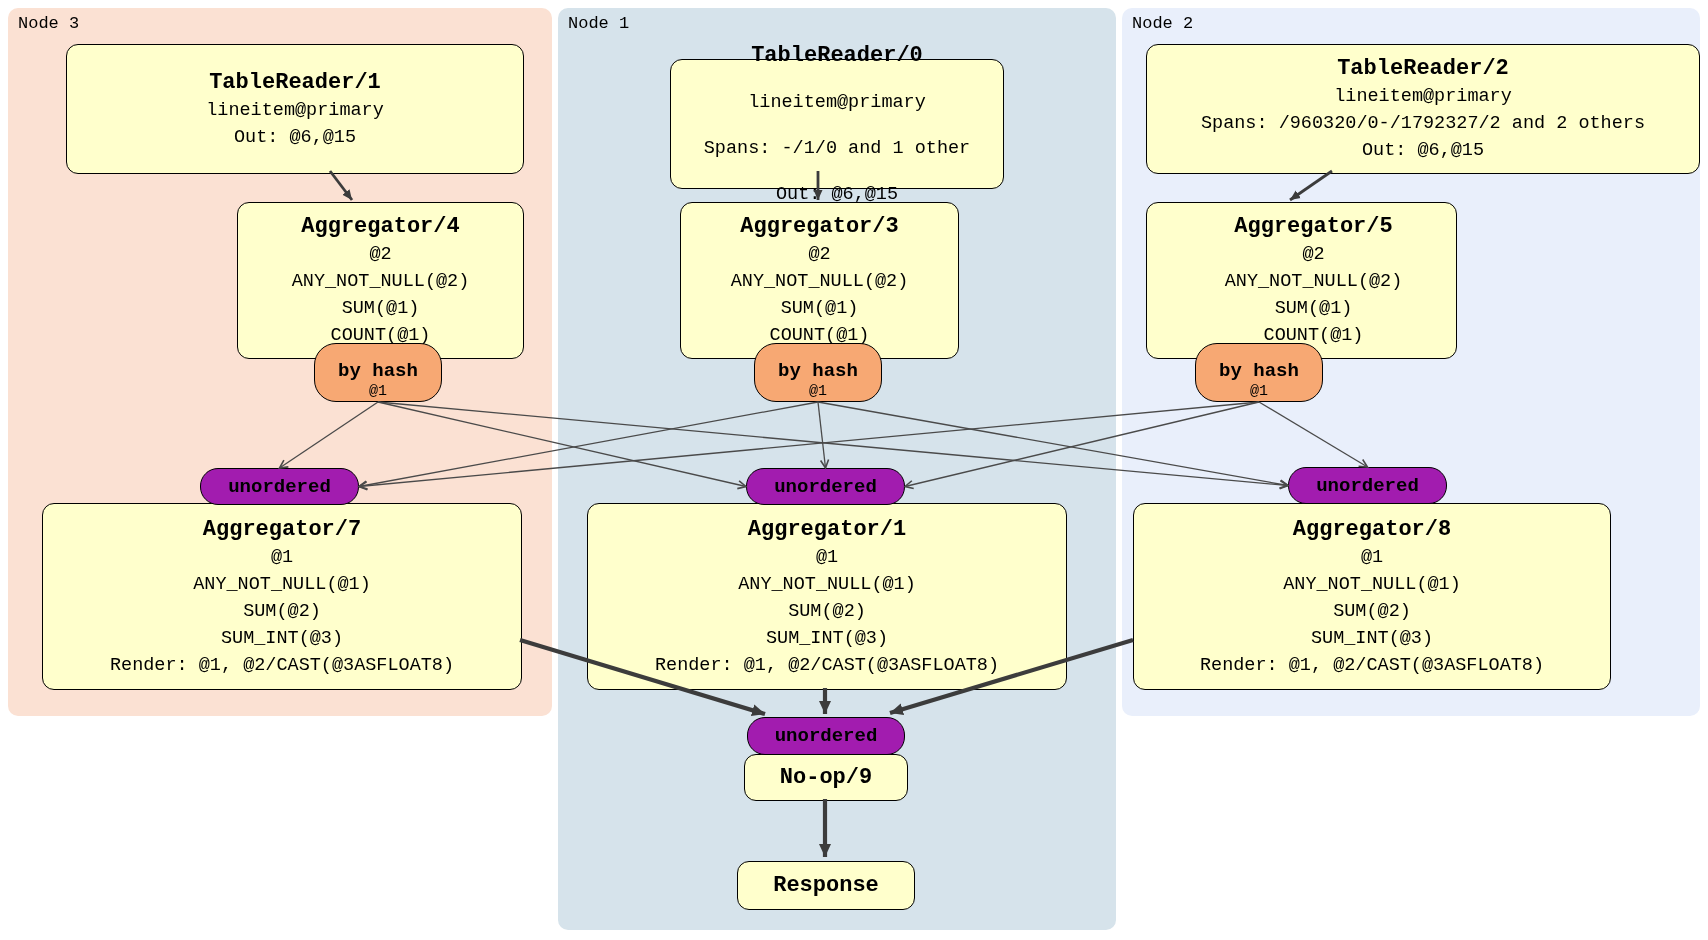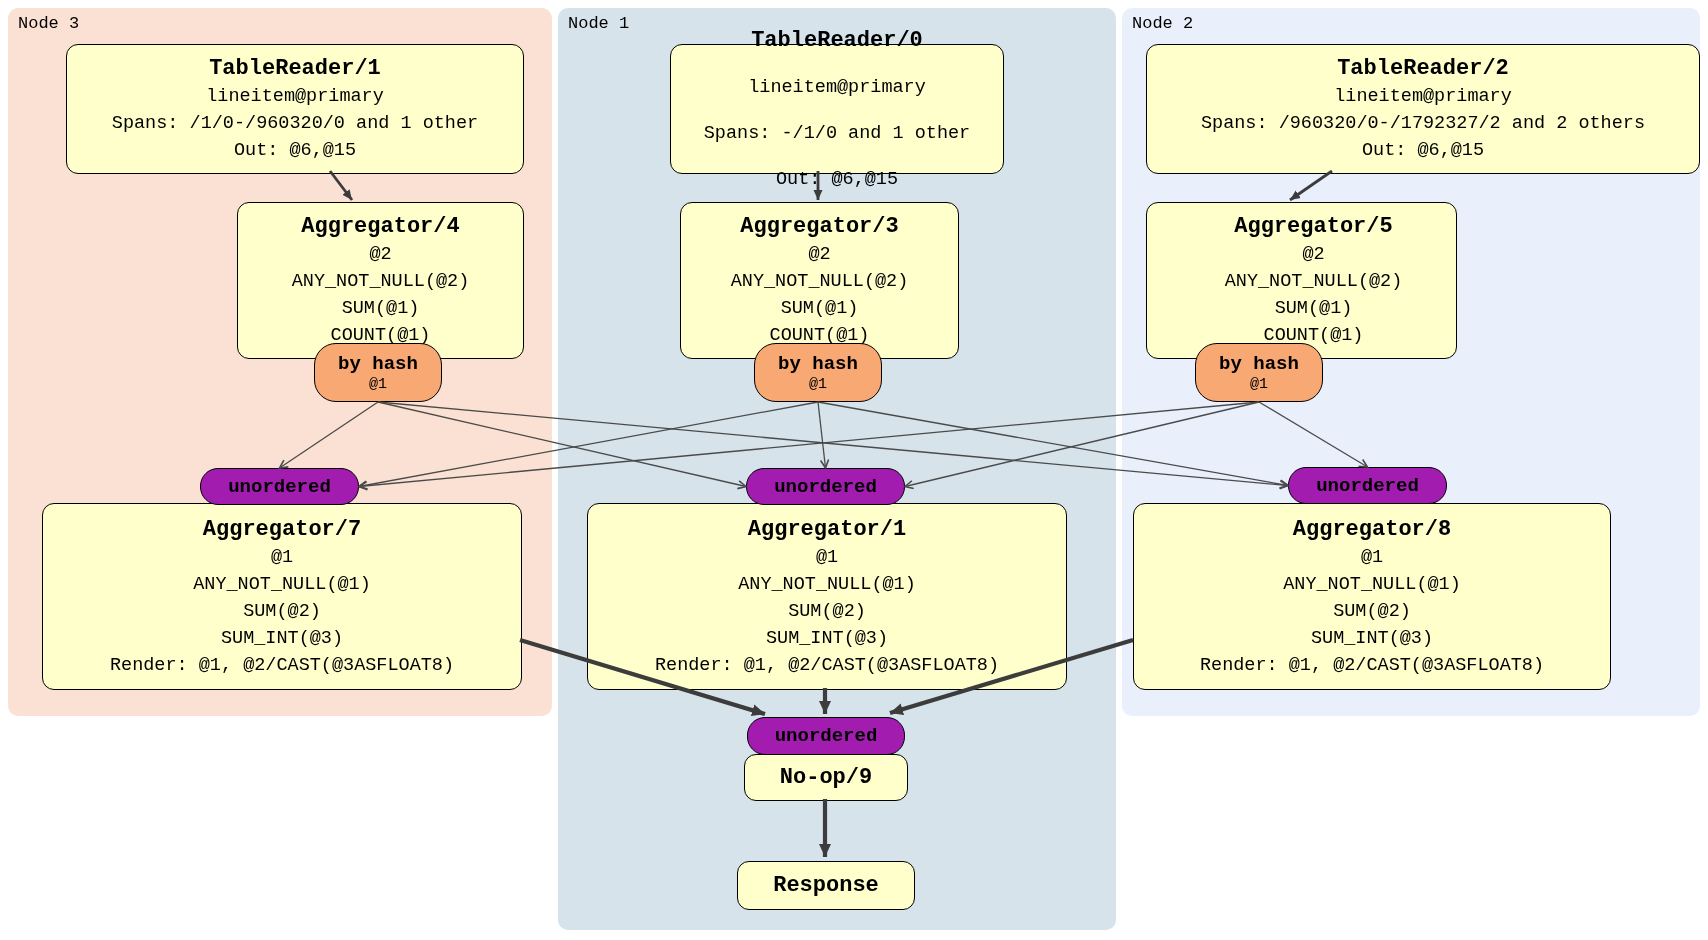--- a/index.html
+++ b/index.html
@@ -14,34 +14,34 @@
   .pos-node1{left:558px;top:8px;width:558px;height:922px;background:#d6e3eb;}
   .pos-node2{left:1122px;top:8px;width:578px;height:708px;background:#e9effb;}
   
   .pbox{
     position:absolute;background:#ffffcc;border:1.5px solid #000;border-radius:12px;
     display:flex;flex-direction:column;justify-content:center;align-items:center;
     text-align:center;z-index:2;line-height:27px;font-size:18.5px;
   }
   .pbox .title{font-weight:bold;font-size:22px;line-height:29px;}
   .pos-tr1{left:66px;top:44px;width:456px;height:128px;}
-  .pos-tr0{left:670px;top:44px;width:332px;height:128px;gap:19px;}
+  .pos-tr0{left:670px;top:59px;width:332px;height:128px;gap:19px;}
   .pos-tr2{left:1146px;top:44px;width:552px;height:128px;}
   .pos-agg4{left:237px;top:202px;width:285px;height:155px;}
   .pos-agg3{left:680px;top:202px;width:277px;height:155px;}
   .pos-agg5{left:1146px;top:202px;width:285px;height:155px;padding-left:24px;}
   .pos-agg7{left:42px;top:503px;width:478px;height:185px;text-align:right;}
   .pos-agg6{left:587px;top:503px;width:478px;height:185px;}
   .pos-agg8{left:1133px;top:503px;width:476px;height:185px;}
   .pos-noop9{left:744px;top:754px;width:162px;height:45px;}
   .pos-response{left:737px;top:861px;width:176px;height:47px;}
   
   .router{
     position:absolute;background:#f7a873;border:1.5px solid #000;border-radius:22px;
-    display:flex;flex-direction:column;justify-content:center;align-items:center;
+    display:flex;flex-direction:column;justify-content:flex-end;align-items:center;
     text-align:center;z-index:3;
   }
   .router .rlabel{font-weight:bold;font-size:19px;line-height:24px;}
   .router .rdetail{font-size:15px;line-height:18px;}
   .pos-byhash4{left:314px;top:343px;width:126px;height:57px;}
   .pos-byhash3{left:754px;top:343px;width:126px;height:57px;}
   .pos-byhash5{left:1195px;top:343px;width:126px;height:57px;}
   
   .sync{
     position:absolute;background:#a21caf;border:1.5px solid #000;border-radius:18px;
@@ -99,21 +99,20 @@
       <line x1="1259" y1="402" x2="1367.5" y2="467" class="e-thin" marker-end="url(#m-thin)"></line>
       <line x1="520" y1="640" x2="765" y2="714" class="e-thick" marker-end="url(#m-thick)"></line>
       <line x1="825" y1="688" x2="825" y2="714" class="e-thick" marker-end="url(#m-thick)"></line>
       <line x1="1133" y1="640" x2="890" y2="713" class="e-thick" marker-end="url(#m-thick)"></line>
       <line x1="825" y1="799" x2="825" y2="857" class="e-thick" marker-end="url(#m-thick)"></line>
     </svg>
 
   <div class="pbox pos-tr1">
     <div class="title">TableReader/1</div>
     <div class="line">lineitem@primary</div>
-    <div class="line">Spans: /1/0-/960320/0 and 1 other</div>
     <div class="line">Out: @6,@15</div>
   </div>
   <div class="pbox pos-tr0">
     <div class="title">TableReader/0</div>
     <div class="line">lineitem@primary</div>
     <div class="line">Spans: -/1/0 and 1 other</div>
     <div class="line">Out: @6,@15</div>
   </div>
   <div class="pbox pos-tr2">
     <div class="title">TableReader/2</div>

